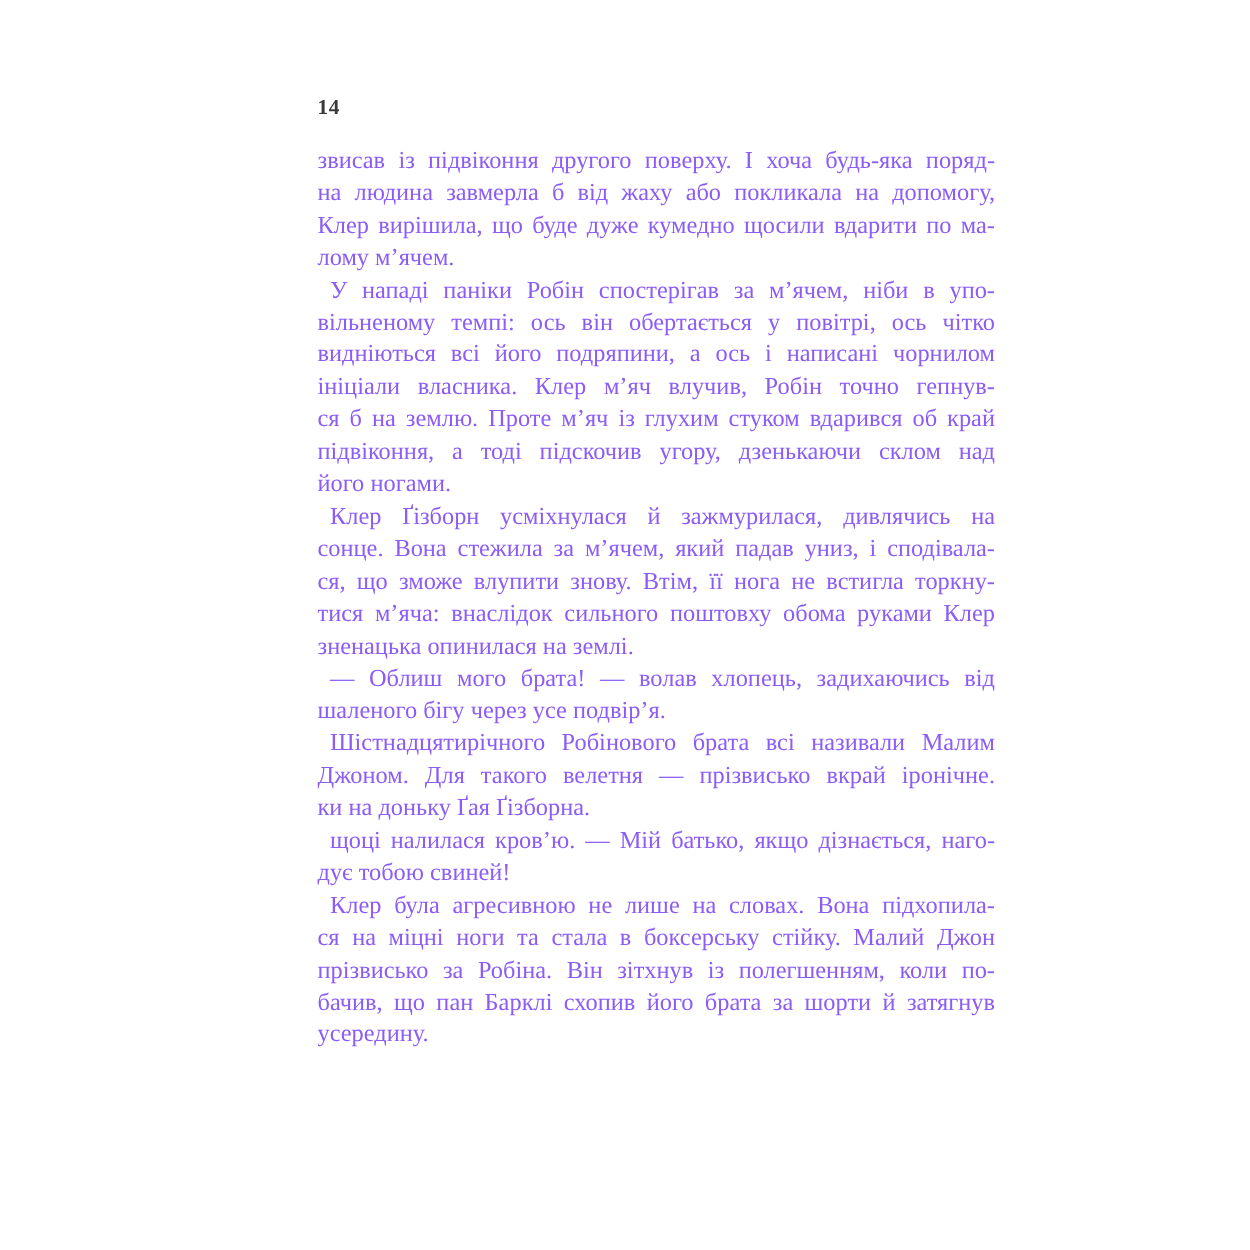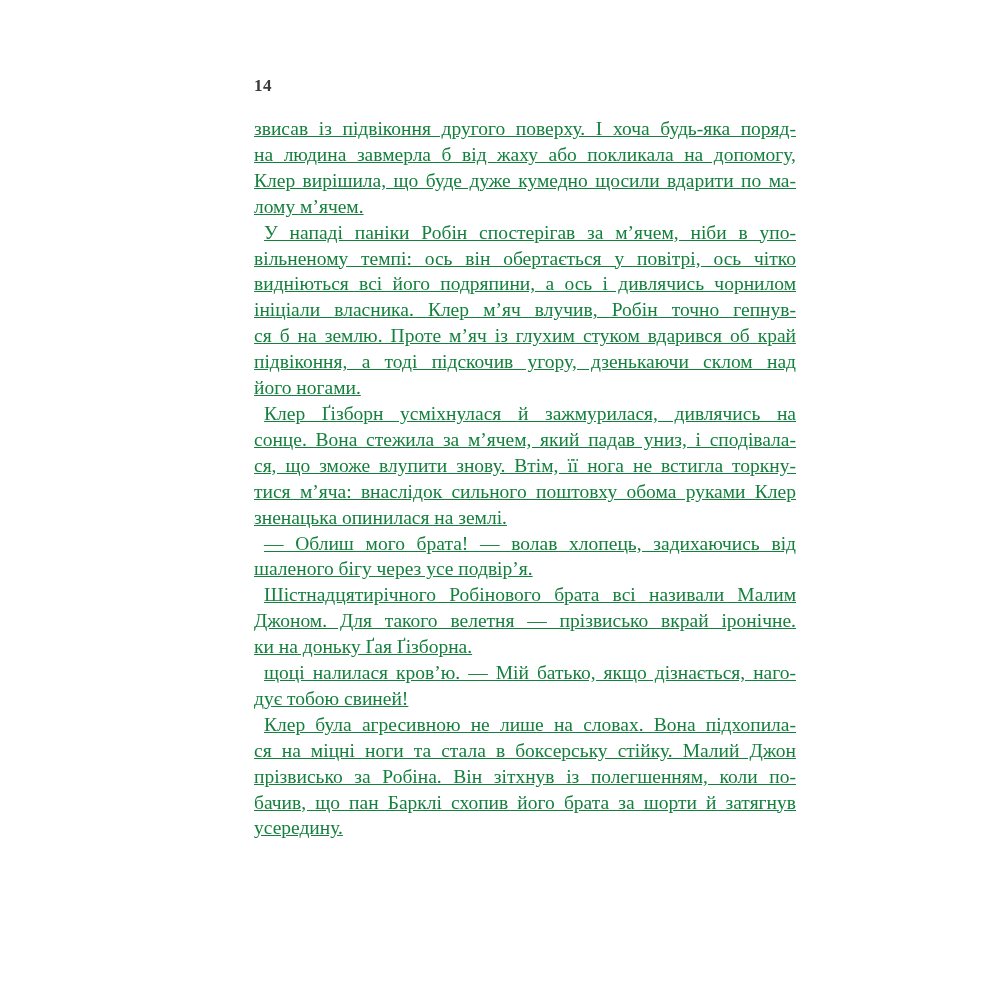--- a/index.html
+++ b/index.html
@@ -49,31 +49,31 @@
   }
   .para.indented .line:first-child {
     text-indent: 10px;
   }
 </style>
 </head>
 <body>
 
 <div class="page">
   <div class="page-number">14</div>
-  <div class="text-block" style="color: #15803d; text-decoration: underline;">
+  <div class="text-block" style="color: #8b5cf6;">
       <div class="para">
         <div class="line">звисав із підвіконня другого поверху. І хоча будь-яка поряд-</div>
         <div class="line">на людина завмерла б від жаху або покликала на допомогу,</div>
         <div class="line">Клер вирішила, що буде дуже кумедно щосили вдарити по ма-</div>
         <div class="line final">лому м’ячем.</div>
       </div>
       <div class="para indented">
         <div class="line">У нападі паніки Робін спостерігав за м’ячем, ніби в упо-</div>
         <div class="line">вільненому темпі: ось він обертається у повітрі, ось чітко</div>
-        <div class="line">видніються всі його подряпини, а ось і дивлячись чорнилом</div>
+        <div class="line">видніються всі його подряпини, а ось і написані чорнилом</div>
         <div class="line">ініціали власника. Клер м’яч влучив, Робін точно гепнув-</div>
         <div class="line">ся б на землю. Проте м’яч із глухим стуком вдарився об край</div>
         <div class="line">підвіконня, а тоді підскочив угору, дзенькаючи склом над</div>
         <div class="line final">його ногами.</div>
       </div>
       <div class="para indented">
         <div class="line">Клер Ґізборн усміхнулася й зажмурилася, дивлячись на</div>
         <div class="line">сонце. Вона стежила за м’ячем, який падав униз, і сподівала-</div>
         <div class="line">ся, що зможе влупити знову. Втім, її нога не встигла торкну-</div>
         <div class="line">тися м’яча: внаслідок сильного поштовху обома руками Клер</div>

